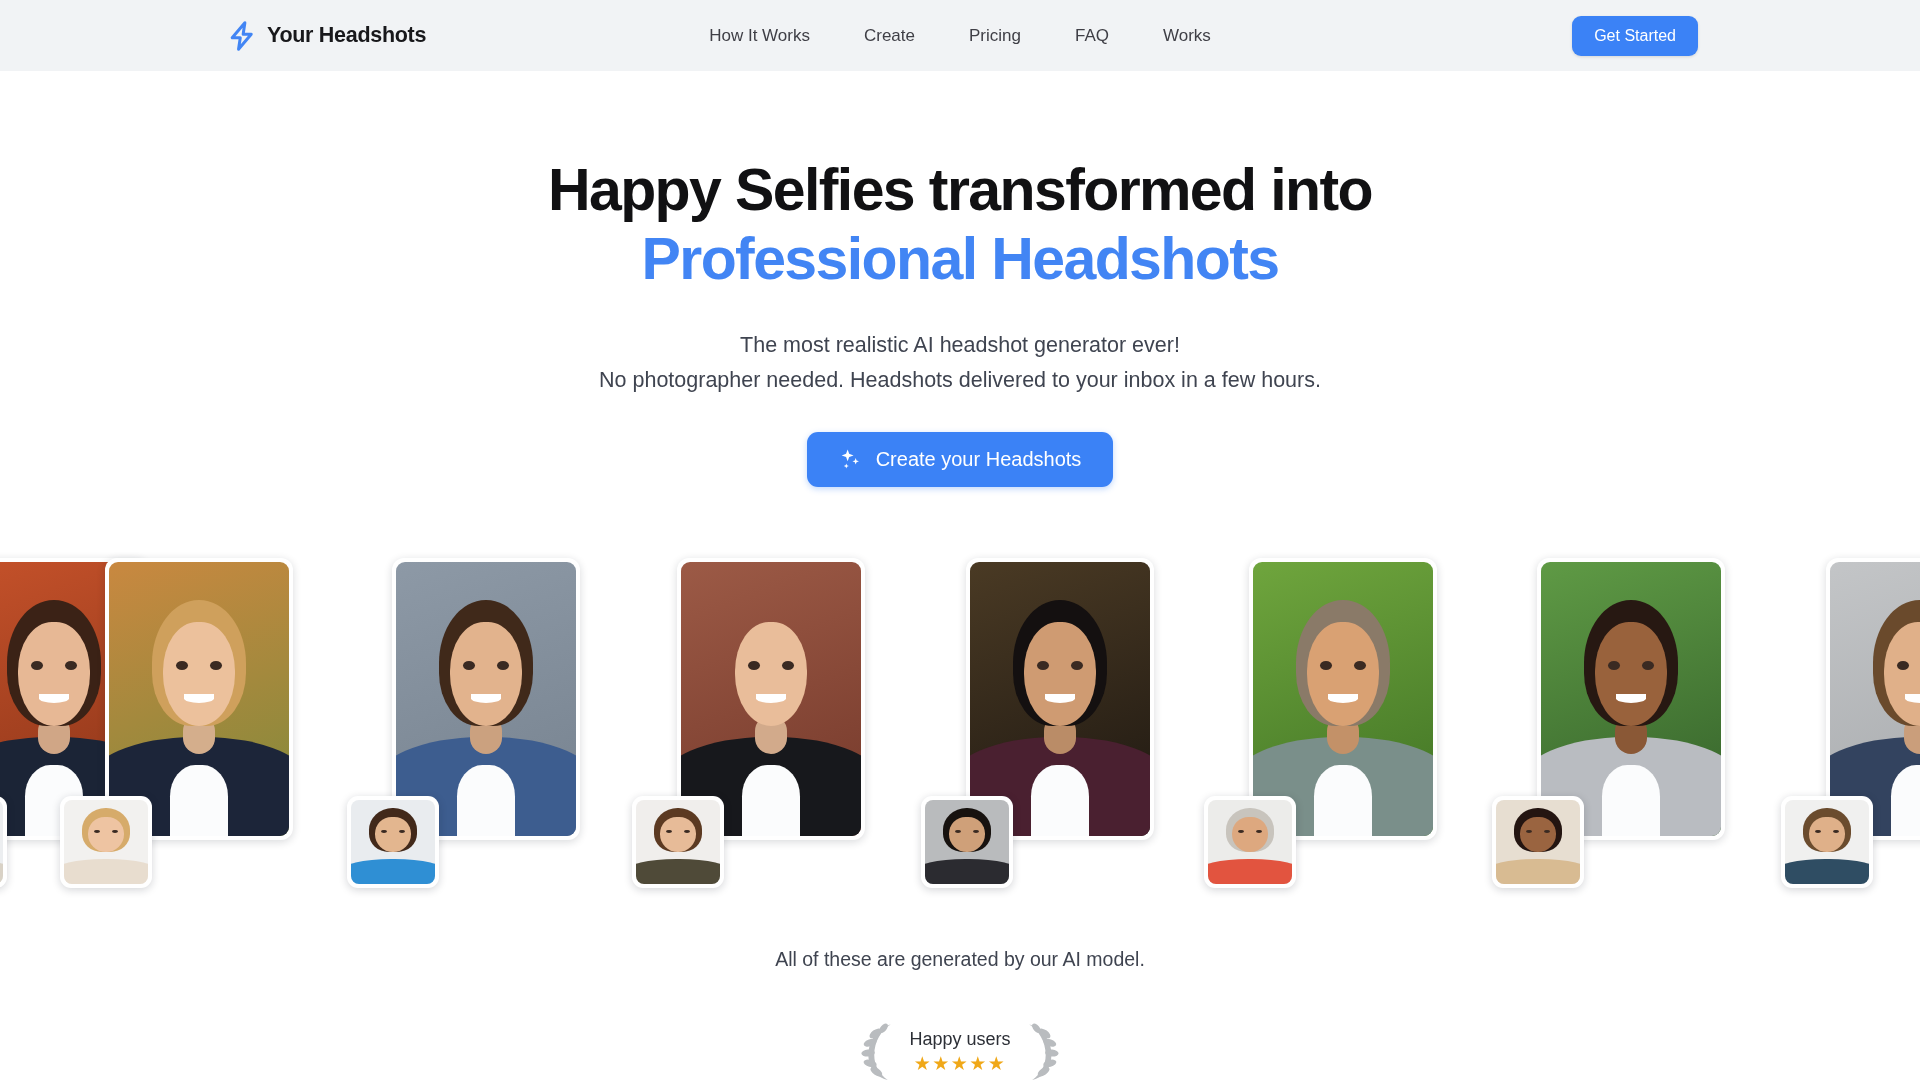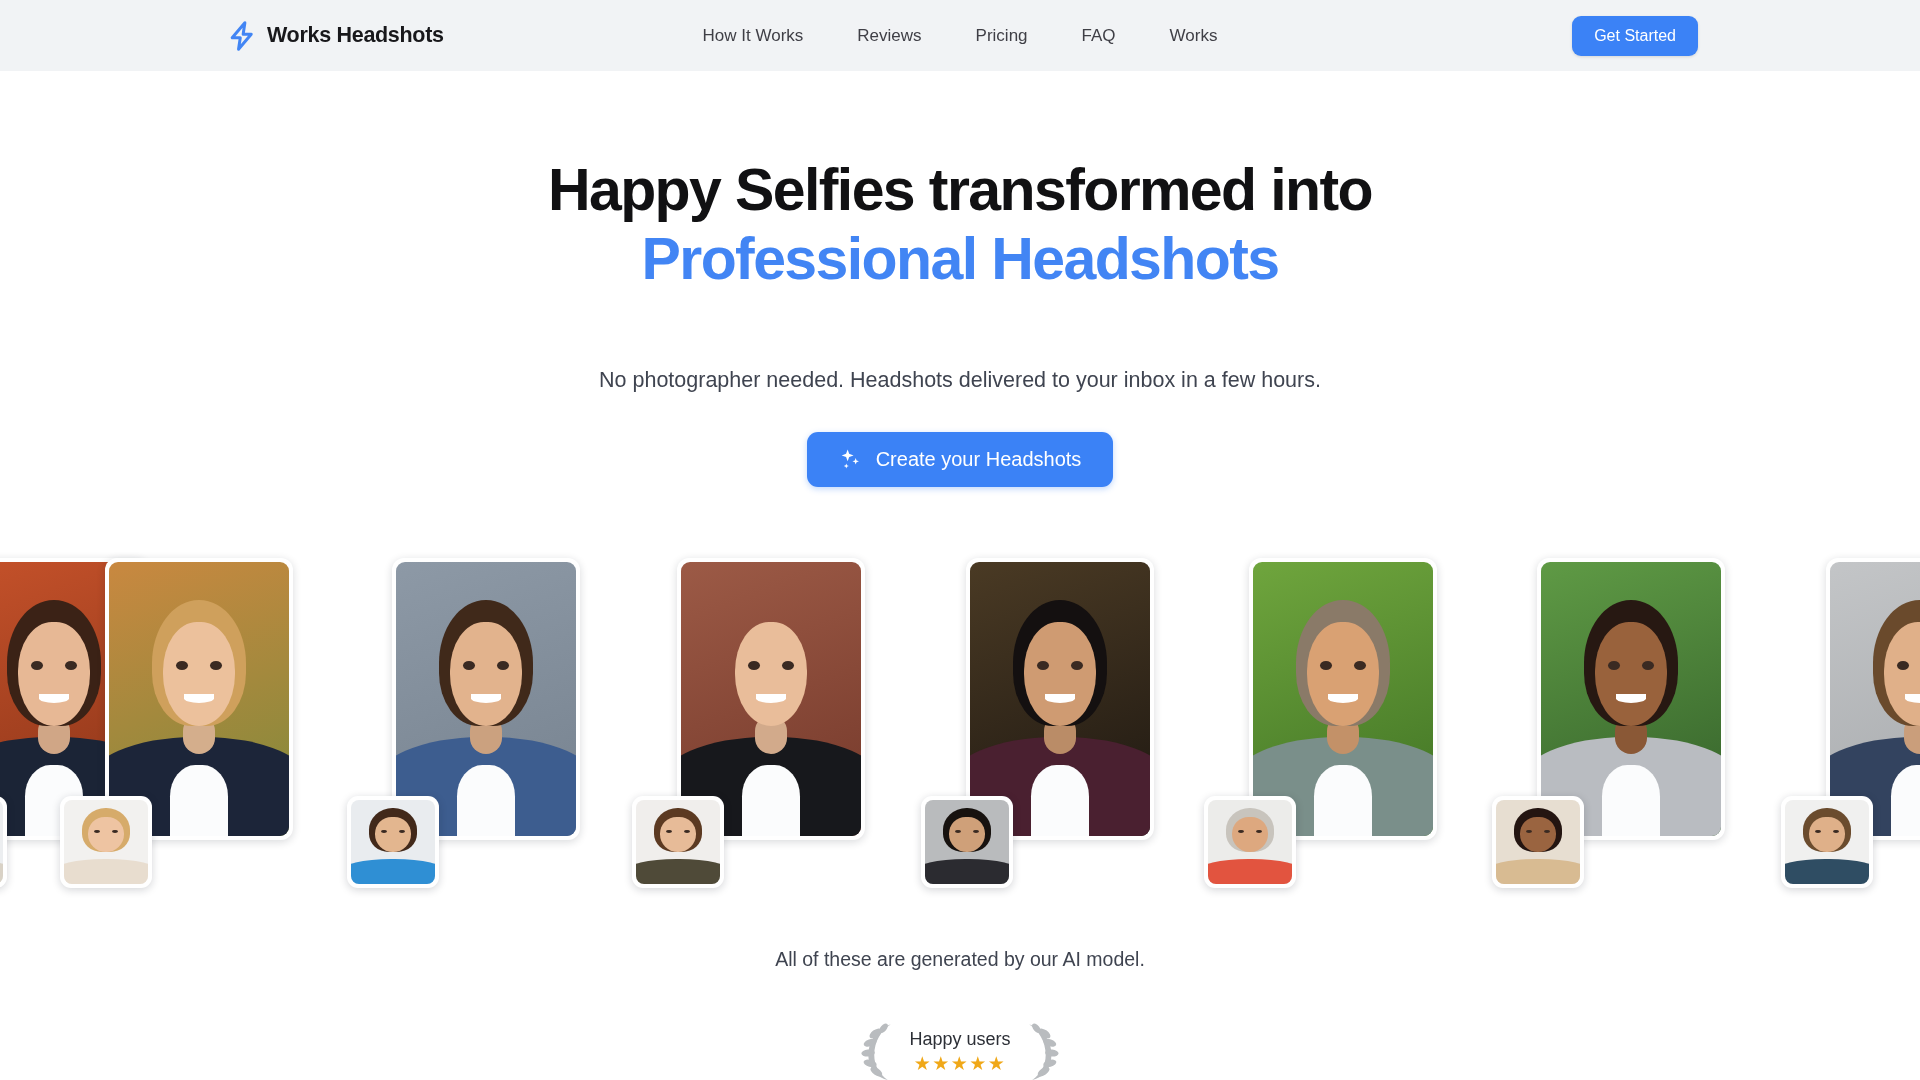--- a/index.html
+++ b/index.html
@@ -126,41 +126,41 @@
   .stars { margin-top:4px; font-size:19px; color:#f0a818; letter-spacing:1.5px; line-height:1; }
 </style>
 </head>
 <body>
 
 <header class="header">
   <div class="brand">
     <svg class="bolt-icon" viewBox="0 0 24 26" fill="none">
       <path d="M14.5 1.5 L3.5 14.5 L10.5 14.5 L9 24.5 L20 11.5 L13 11.5 Z" stroke="#4285f4" stroke-width="2.6" stroke-linejoin="round" fill="none"></path>
     </svg>
-    <span class="brand-name">Works Headshots</span>
+    <span class="brand-name">Your Headshots</span>
   </div>
 
   <nav class="nav">
     <a class="nav-link">How It Works</a>
-    <a class="nav-link">Reviews</a>
+    <a class="nav-link">Create</a>
     <a class="nav-link">Pricing</a>
     <a class="nav-link">FAQ</a>
     <a class="nav-link">Works</a>
   </nav>
 
   <button class="get-started">Get Started</button>
 </header>
 
 <section class="hero">
   <h1 class="headline">
     <span>Happy Selfies transformed into</span>
     <span class="headline-accent">Professional Headshots</span>
   </h1>
   <p class="subtitle">
-    <br>
+    <span>The most realistic AI headshot generator ever!</span><br>
     <span>No photographer needed. Headshots delivered to your inbox in a few hours.</span>
   </p>
   <div class="cta-wrap">
     <button class="cta-button">
       <svg class="sparkle-icon" viewBox="0 0 24 24" fill="#ffffff">
         <path d="M9 1.5 L10.6 6.1 L15.2 7.7 L10.6 9.3 L9 13.9 L7.4 9.3 L2.8 7.7 L7.4 6.1 Z"></path>
         <path d="M17.4 10.5 L18.3 13.0 L20.8 13.9 L18.3 14.8 L17.4 17.3 L16.5 14.8 L14.0 13.9 L16.5 13.0 Z"></path>
         <path d="M7.6 16.2 L8.3 18.1 L10.2 18.8 L8.3 19.5 L7.6 21.4 L6.9 19.5 L5.0 18.8 L6.9 18.1 Z"></path>
       </svg>
       <span>Create your Headshots</span>

